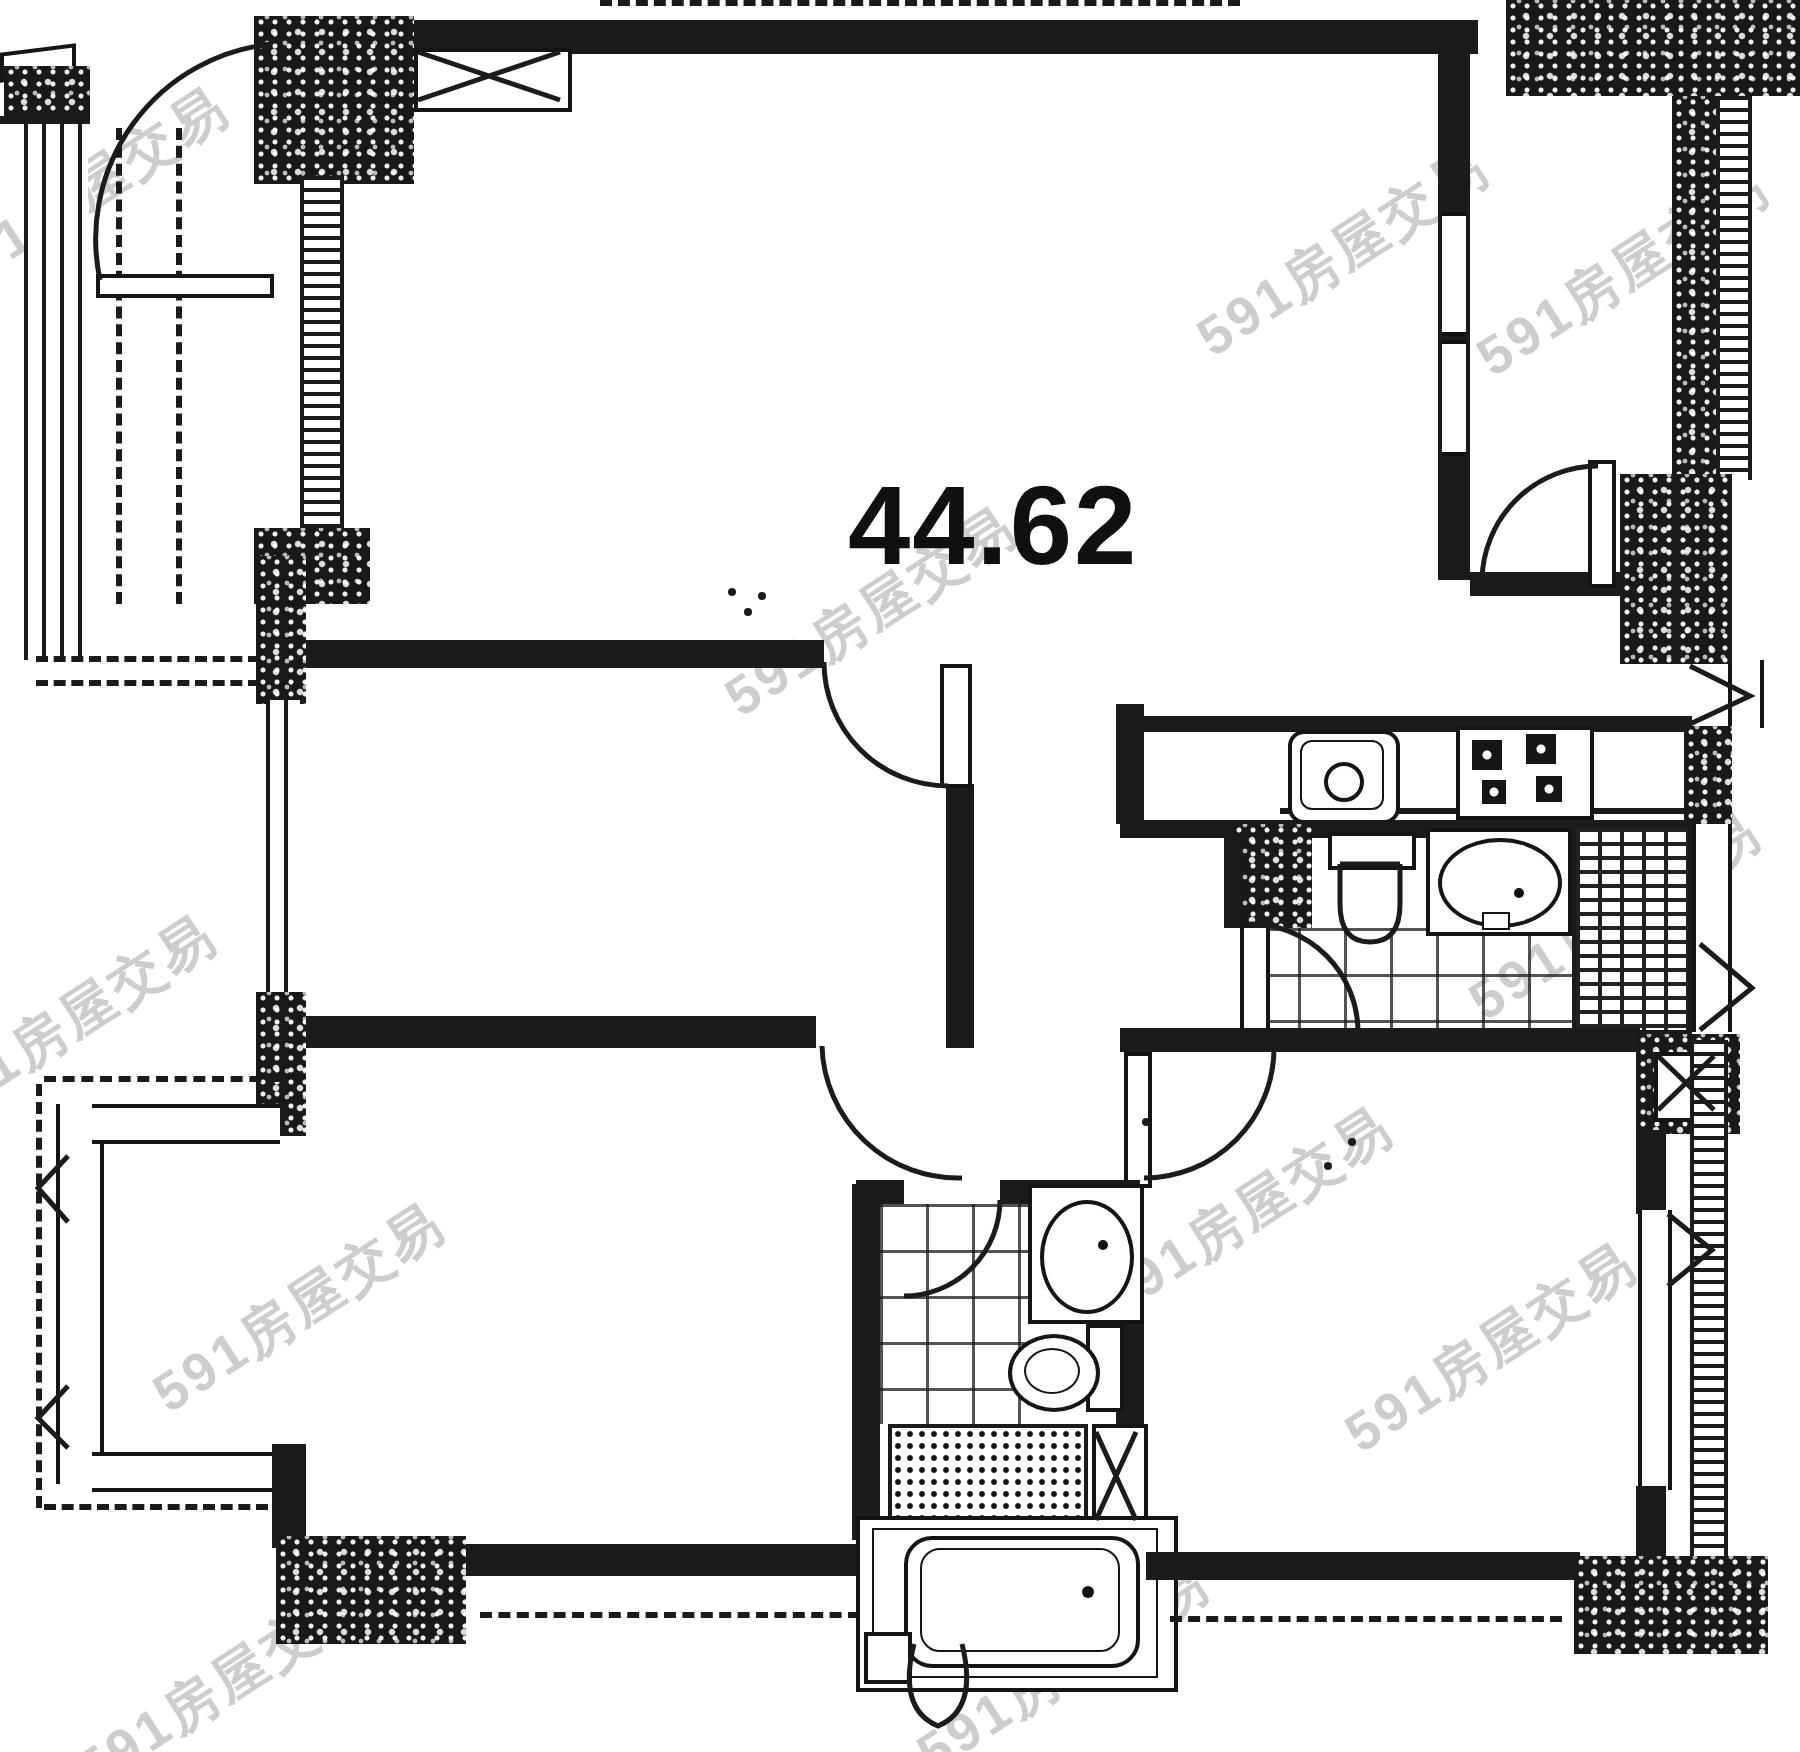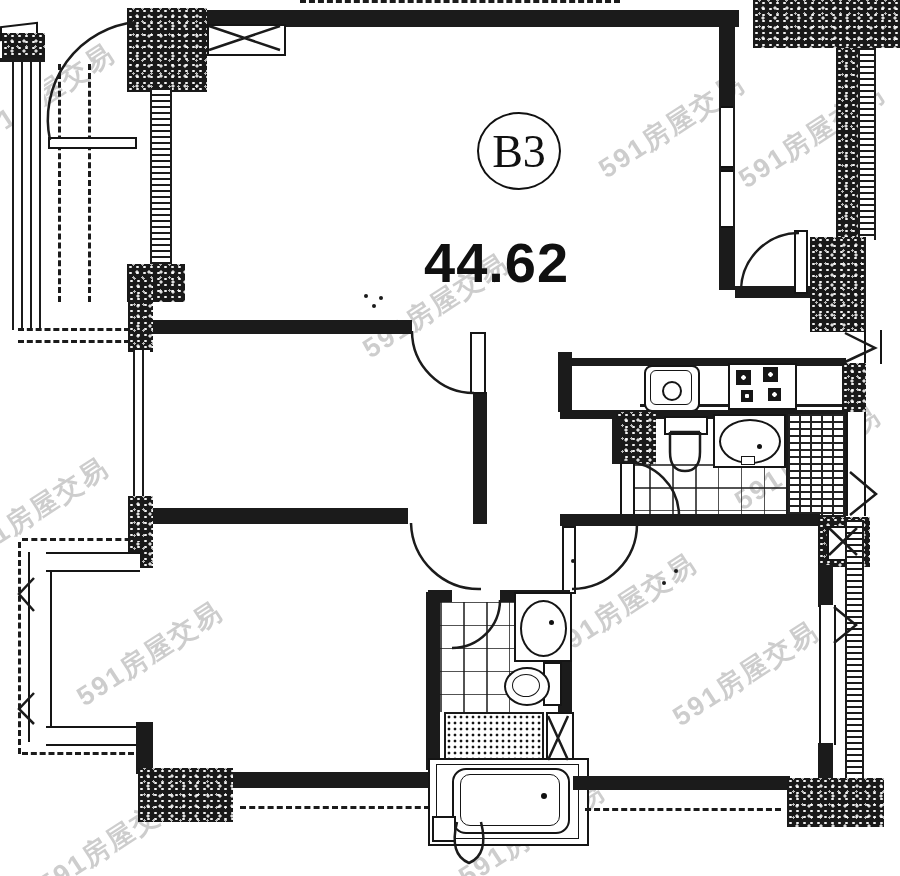--- a/index.html
+++ b/index.html
@@ -58,21 +58,20 @@
   <div class="wm" style="left:588px;top:108px">591房屋交易</div>
   <div class="wm" style="left:728px;top:118px">591房屋交易</div>
   <div class="wm" style="left:-48px;top:492px">591房屋交易</div>
   <div class="wm" style="left:540px;top:588px">591房屋交易</div>
   <div class="wm" style="left:66px;top:636px">591房屋交易</div>
   <div class="wm" style="left:662px;top:656px">591房屋交易</div>
   <div class="wm" style="left:28px;top:824px">591房屋交易</div>
   <div class="wm" style="left:448px;top:816px">591房屋交易</div>
   <div class="wm" style="left:724px;top:440px">591房屋交易</div>
 
-  <div id="unit-label">B3</div>
   <div id="area-label">44.62</div>
 
   <div class="dashH" style="left:300px;top:0;width:320px;height:3px"></div>
   <div class="w" style="left:130px;top:10px;width:609px;height:17px"></div>
   <div class="stipple" style="left:127px;top:8px;width:80px;height:84px"></div>
   <div class="box" style="left:207px;top:24px;width:75px;height:28px"></div>
   <div class="stipple" style="left:753px;top:0;width:147px;height:48px"></div>
 
   <div class="box" style="left:0;top:24px;width:34px;height:11px;transform:skewY(-7deg)"></div>
   <div class="stipple" style="left:2px;top:33px;width:43px;height:25px"></div>

